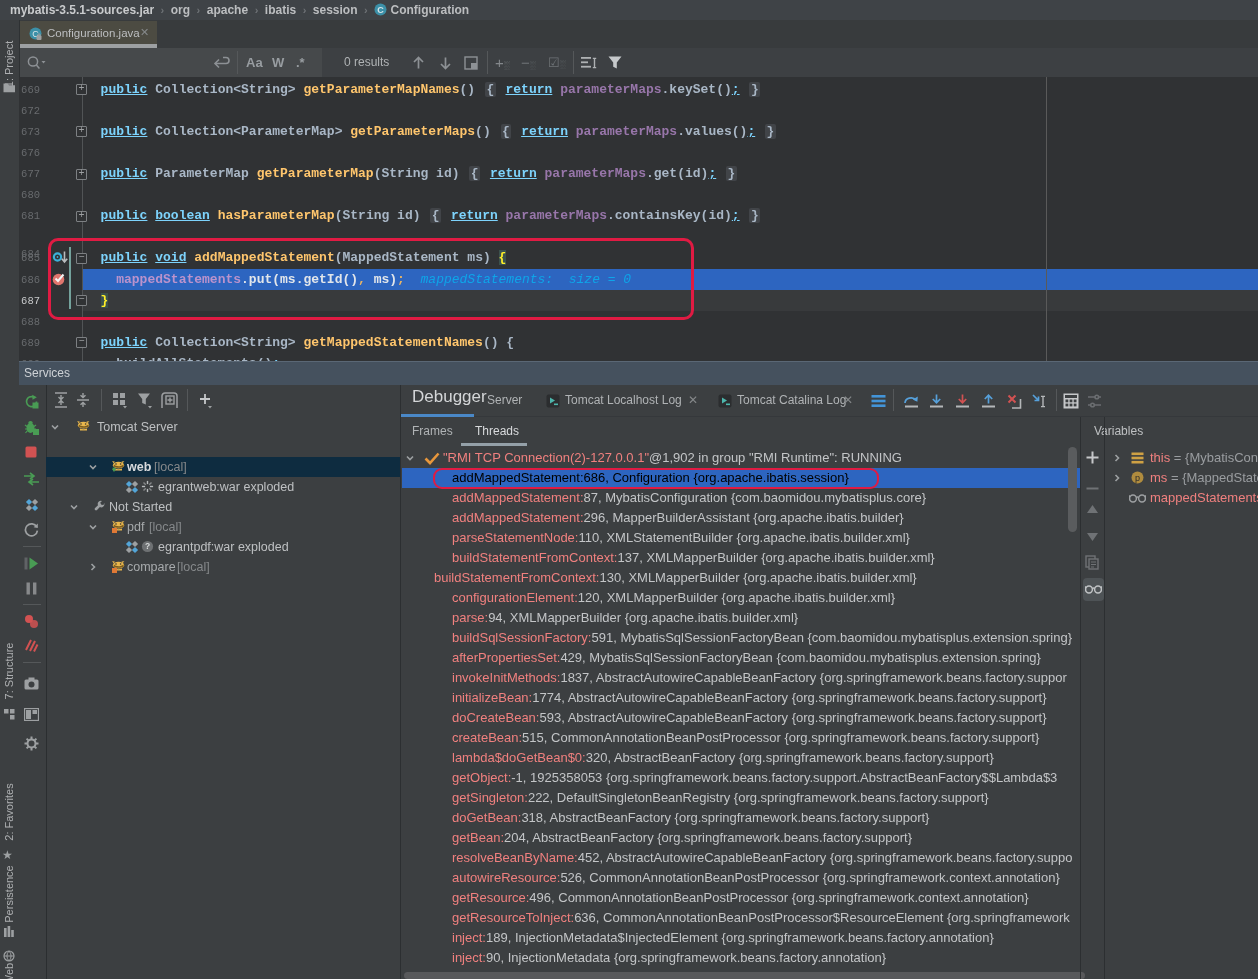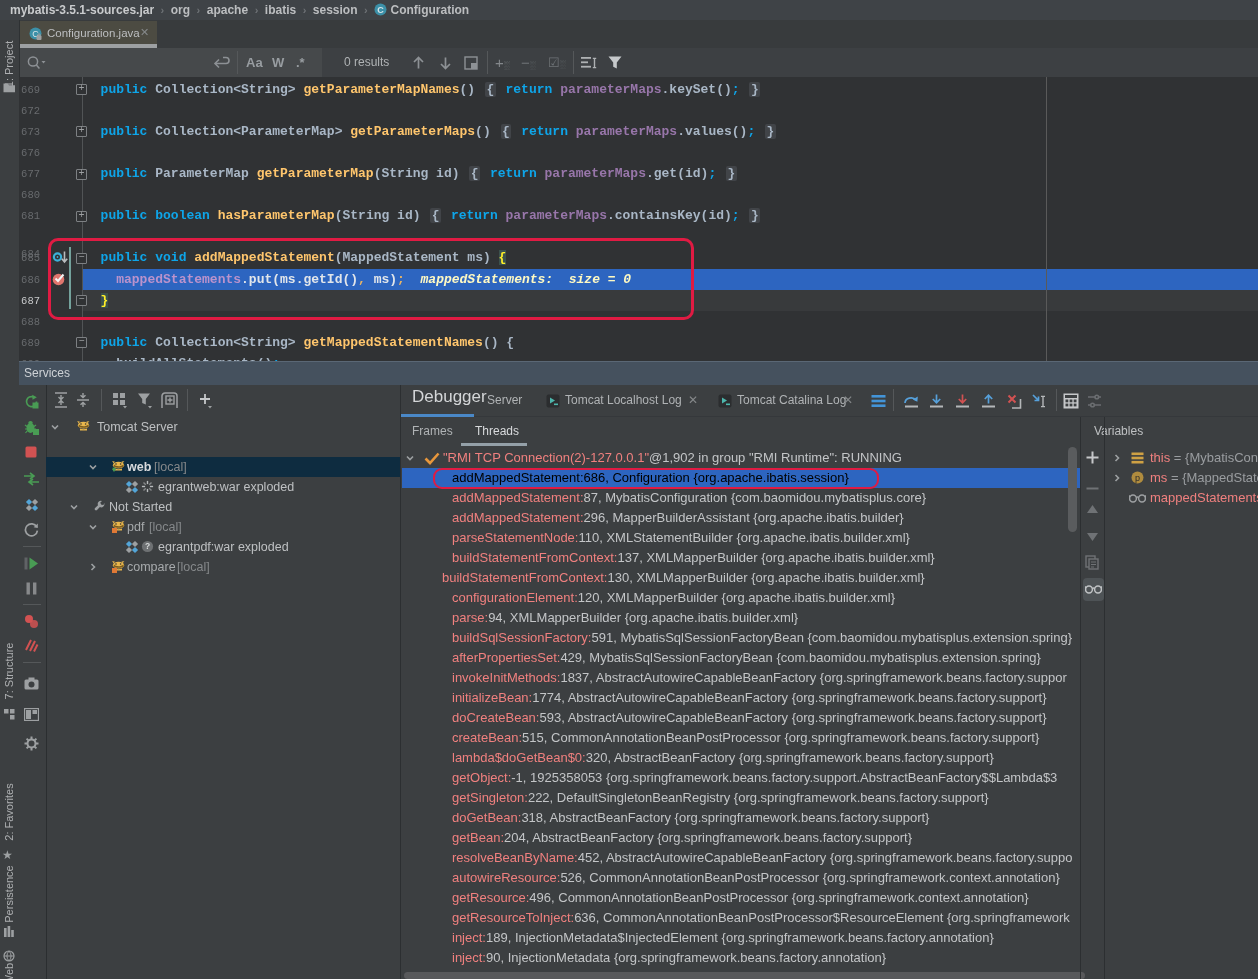--- a/index.html
+++ b/index.html
@@ -9,21 +9,21 @@
 .crin b{color:#c9cbcd;}
 .sep{color:#6e7276;padding:0 6.5px;font-size:11px;}
 #tabbar{left:0;top:20px;width:1258px;height:28px;background:#383b3d;}
 #searchbar{left:0;top:48px;width:1258px;height:29px;background:#46494b;border-bottom:1px solid #272a2c;}
 .sic{position:absolute;top:0;height:29px;line-height:29px;font-size:13px;color:#989da1;}
 #stripe{left:0;top:20px;width:19px;height:959px;background:#3c3f41;border-right:1px solid #2e3133;}
 .vlabel{position:absolute;left:9px;white-space:nowrap;font-size:11px;color:#aeb0b2;transform:translate(-50%,-50%) rotate(-90deg);}
 #editor{left:19px;top:77px;width:1239px;height:284px;background:#303234;overflow:hidden;}
 .cl{position:absolute;left:66px;height:21.1px;line-height:21.1px;white-space:pre;font-family:"Liberation Mono",monospace;font-size:13px;font-weight:bold;color:#a9b7c6;z-index:4;}
 .ln{position:absolute;left:0;width:21px;text-align:right;height:21.1px;line-height:22.5px;font-family:"Liberation Mono",monospace;font-size:10.5px;color:#686b6e;z-index:4;}
-.k{color:#0ea5e9;}
+.k{color:#7dd3fc;text-decoration:underline;}
 .m{color:#ffc66d;}
 .f{color:#9876aa;}
 .fb{background:#414448;border-radius:2px;padding:0 1.5px;margin:0 2px;}
 .mb{background:#3b514d;color:#ffef28;}
 .fold{position:absolute;left:57px;width:9px;height:9px;border:1px solid #7d8083;border-radius:1px;background:#303234;color:#9da0a2;font-size:10px;line-height:7px;text-align:center;font-family:"Liberation Mono",monospace;z-index:5;}
 #services{left:19px;top:361px;width:1239px;height:618px;background:#3c3f41;}
 .hdr{left:0;top:0;width:1239px;height:24px;background:#45515e;}
 .pink{color:#f0807f;}
 .fg{color:#c3c5c7;}
 .trow{position:absolute;height:20px;line-height:20px;font-size:12px;color:#bec0c2;white-space:nowrap;}
@@ -136,21 +136,21 @@
       <div class="fold" style="top:91.5px">+</div>
       <div class="ln" style="top:107.1px;color:#686b6e">680</div>
       <div class="ln" style="top:128.2px;color:#686b6e">681</div>
       <div class="cl" style="top:128.2px">  <span class="k">public</span> <span class="k">boolean</span> <span class="m">hasParameterMap</span>(String id) <span class="fb">{</span> <span class="k">return</span> <span class="f">parameterMaps</span>.containsKey(id)<span class="k">;</span> <span class="fb">}</span></div>
       <div class="fold" style="top:133.7px">+</div>
       <div class="ln" style="top:166px;color:#686b6e">684</div>
       <div class="ln" style="top:170.4px;color:#686b6e">685</div>
       <div class="cl" style="top:170.4px">  <span class="k">public</span> <span class="k">void</span> <span class="m">addMappedStatement</span>(MappedStatement ms) <span class="mb">{</span></div>
       <div class="fold" style="top:175.9px">−</div>
       <div class="ln" style="top:191.5px;color:#686b6e">686</div>
-      <div class="cl" style="top:191.5px">    <span style="color:#bb93cc">mappedStatements</span><span style="color:#e2e6ea">.put(ms.getId()</span><span style="color:#e8b465">,</span><span style="color:#e2e6ea"> ms)</span><span style="color:#e8b465">;</span><span style="color:#fef9c3;font-style:italic;font-weight:bold">  mappedStatements:  size = 0</span></div>
+      <div class="cl" style="top:191.5px">    <span style="color:#bb93cc">mappedStatements</span><span style="color:#e2e6ea">.put(ms.getId()</span><span style="color:#e8b465">,</span><span style="color:#e2e6ea"> ms)</span><span style="color:#e8b465">;</span><span style="color:#0ea5e9;font-style:italic;font-weight:normal">  mappedStatements:  size = 0</span></div>
       <div class="ln" style="top:212.6px;color:#c6c8ca">687</div>
       <div class="cl" style="top:212.6px">  <span class="mb">}</span></div>
       <div class="fold" style="top:218.1px">−</div>
       <div class="ln" style="top:233.7px;color:#686b6e">688</div>
       <div class="ln" style="top:254.8px;color:#686b6e">689</div>
       <div class="cl" style="top:254.8px">  <span class="k">public</span> Collection&lt;String&gt; <span class="m">getMappedStatementNames</span>() {</div>
       <div class="fold" style="top:260.3px">−</div>
       <div class="ln" style="top:275.9px;color:#686b6e">690</div>
       <div class="cl" style="top:275.9px">    buildAllStatements()<span class="k">;</span></div>
       <svg class="ic" style="left:33px;top:174px" width="16" height="14" viewBox="0 0 16 14">
@@ -463,21 +463,21 @@
       <div class="trow f13" style="left:383px;top:147px;width:678px;overflow:hidden">
         <span style="position:absolute;left:50px"><span class="pink">addMappedStatement:</span><span class="fg">296, MapperBuilderAssistant {org.apache.ibatis.builder}</span></span>
       </div>
       <div class="trow f13" style="left:383px;top:167px;width:678px;overflow:hidden">
         <span style="position:absolute;left:50px"><span class="pink">parseStatementNode:</span><span class="fg">110, XMLStatementBuilder {org.apache.ibatis.builder.xml}</span></span>
       </div>
       <div class="trow f13" style="left:383px;top:187px;width:678px;overflow:hidden">
         <span style="position:absolute;left:50px"><span class="pink">buildStatementFromContext:</span><span class="fg">137, XMLMapperBuilder {org.apache.ibatis.builder.xml}</span></span>
       </div>
       <div class="trow f13" style="left:383px;top:207px;width:678px;overflow:hidden">
-        <span style="position:absolute;left:40px"><span class="pink">buildStatementFromContext:</span><span class="fg">130, XMLMapperBuilder {org.apache.ibatis.builder.xml}</span></span>
+        <span style="position:absolute;left:32px"><span class="pink">buildStatementFromContext:</span><span class="fg">130, XMLMapperBuilder {org.apache.ibatis.builder.xml}</span></span>
       </div>
       <div class="trow f13" style="left:383px;top:227px;width:678px;overflow:hidden">
         <span style="position:absolute;left:50px"><span class="pink">configurationElement:</span><span class="fg">120, XMLMapperBuilder {org.apache.ibatis.builder.xml}</span></span>
       </div>
       <div class="trow f13" style="left:383px;top:247px;width:678px;overflow:hidden">
         <span style="position:absolute;left:50px"><span class="pink">parse:</span><span class="fg">94, XMLMapperBuilder {org.apache.ibatis.builder.xml}</span></span>
       </div>
       <div class="trow f13" style="left:383px;top:267px;width:678px;overflow:hidden">
         <span style="position:absolute;left:50px"><span class="pink">buildSqlSessionFactory:</span><span class="fg">591, MybatisSqlSessionFactoryBean {com.baomidou.mybatisplus.extension.spring}</span></span>
       </div>

